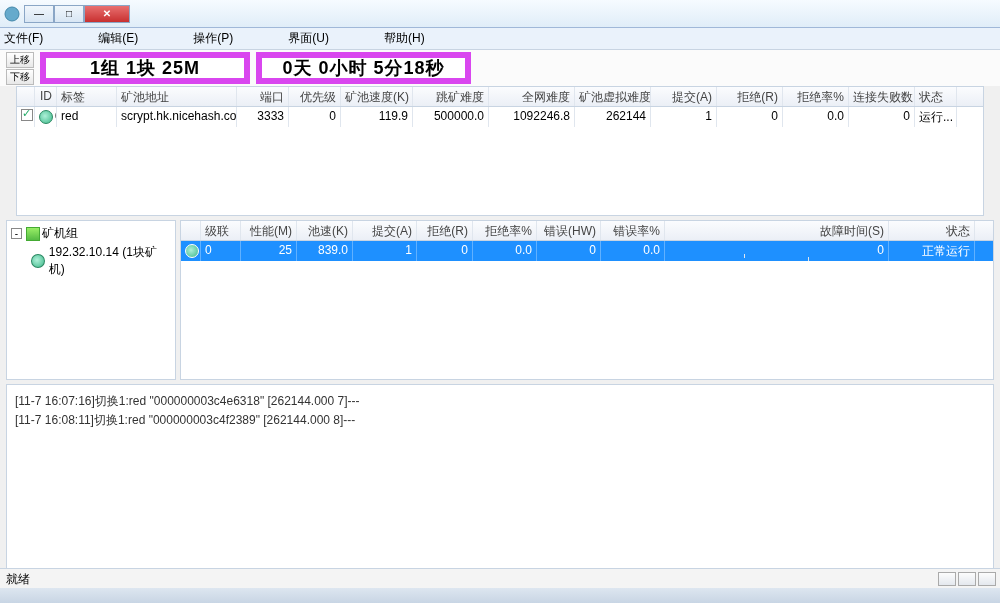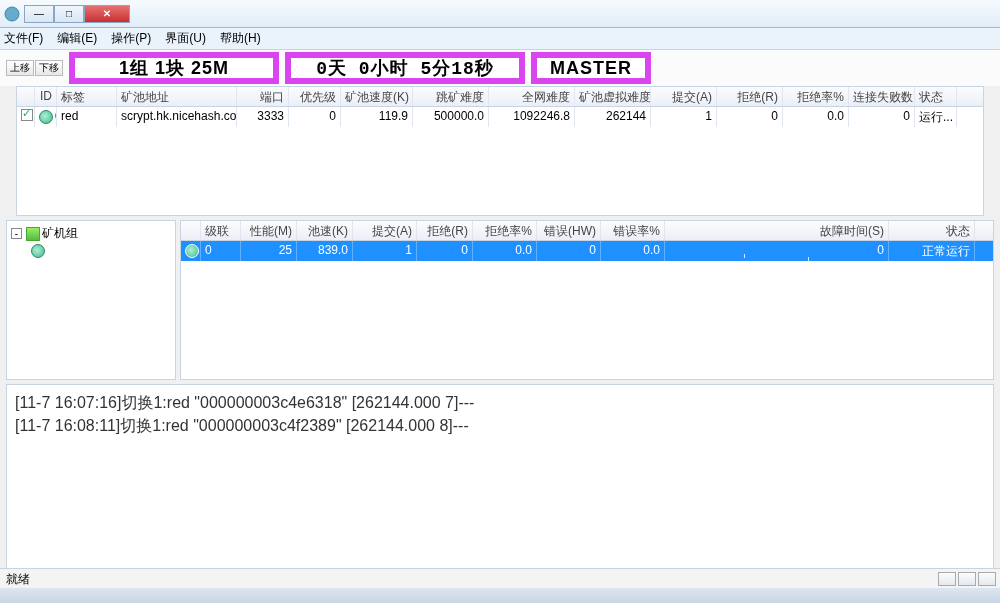--- a/index.html
+++ b/index.html
@@ -5,29 +5,29 @@
 * { box-sizing: border-box; margin: 0; padding: 0; font-family: "Microsoft YaHei", Tahoma, sans-serif; }
 body { background: #f0f0f0; width: 1000px; height: 603px; overflow: hidden; font-size: 12px; }
 
 .titlebar { height: 28px; background: linear-gradient(#f6fbff, #e0edf8); border-bottom: 1px solid #a0b8d8; display: flex; align-items: center; padding: 0 4px; }
 .titlebar-icon { width: 16px; height: 16px; margin-right: 4px; }
 .titlebar-text { flex: 1; font-size: 12px; color: #333; }
 .win-controls { display: flex; gap: 0; }
 .win-btn { width: 30px; height: 18px; border: 1px solid #8aa6c6; background: linear-gradient(#f0f6fc, #d8e6f4); font-size: 10px; text-align: center; line-height: 16px; cursor: pointer; }
 .win-close { width: 46px; background: linear-gradient(#e87070, #c83030); color: #fff; font-weight: bold; }
 
-.menubar { height: 22px; background: #eaf2fb; border-bottom: 1px solid #c8d4e2; display: flex; align-items: center; padding-left: 4px; font-size: 12px; }
+.menubar { height: 22px; background: #eaf2fb; border-bottom: 1px solid #c8d4e2; display: flex; align-items: center; padding-left: 4px; font-size: 12px; gap: 41px; }
 .menubar span { margin-right: 14px; cursor: pointer; }
 
 .toolbar-row { height: 36px; display: flex; align-items: center; gap: 6px; padding: 2px 6px; background: #fbfbfb; }
-.small-btns { display: flex; flex-direction: row; gap: 1px; }
+.small-btns { display: flex; flex-direction: column; gap: 1px; }
 .small-btn { width: 28px; height: 16px; border: 1px solid #bbb; background: linear-gradient(#fff,#e8e8e8); font-size: 10px; text-align: center; line-height: 14px; cursor: pointer; }
 .info-box { border: 6px solid #d946ef; background: #fff; height: 32px; display: flex; align-items: center; justify-content: center; font-weight: bold; font-size: 18px; font-family: Arial, sans-serif; letter-spacing: 1px; }
 .info1 { width: 210px; }
-.info2 { width: 240px; font-family: Liberation Mono, monospace; }
+.info2 { width: 215px; }
 .info3 { width: 120px; }
 
 .pool-table { background: #fff; border: 1px solid #c8d4e2; margin: 0 16px; }
 .pt-head { display: flex; background: linear-gradient(#fbfcfe,#ebeff6); border-bottom: 1px solid #c8d4e2; height: 20px; color: #444; }
 .pt-head > div, .pt-row > div { padding: 2px 4px; border-right: 1px solid #e0e6ee; overflow: hidden; white-space: nowrap; text-align: right; }
 .pt-head > div:first-child, .pt-row > div:first-child { text-align: left; }
 .pt-row { display: flex; height: 20px; background: #fff; }
 .pt-body { height: 108px; background: #fff; overflow: auto; }
 .c-chk{width:18px;text-align:center;}
 .c-id{width:22px;text-align:left;}
@@ -67,21 +67,21 @@
 .m-ac{width:64px;}
 .m-rj{width:56px;}
 .m-rjp{width:64px;}
 .m-er{width:64px;}
 .m-erp{width:64px;}
 .m-tm{width:80px;margin-top:33px;}
 .m-tp{width:64px;margin-top:36px;}
 .m-ft{width:80px;}
 .m-st{width:86px;text-align:center;}
 
-.log-pane { margin: 4px 6px 0 6px; border:1px solid #c8d4e2; background:#fff; height: 186px; padding:8px; font-size:16px; color:#333; overflow:auto;}
+.log-pane { margin: 4px 6px 0 6px; border:1px solid #c8d4e2; background:#fff; height: 186px; padding:8px; font-size:12px; color:#333; overflow:auto;}
 .log-pane div { margin-bottom:2px; }
 
 .statusbar { position:absolute; bottom:15px; left:0; right:0; height:20px; background:#f4f4f4; border-top:1px solid #c8d4e2; padding:2px 6px; font-size:12px;}
 .taskbar { position:absolute; bottom:0; left:0; right:0; height:15px; background: linear-gradient(#dde6f0,#c8d5e4); }
 .sb-right { position:absolute; right:4px; bottom:17px; display:flex; gap:2px; }
 .sb-icon { width:18px;height:14px; border:1px solid #aaa; background:linear-gradient(#fcfcfc,#e4e8ee); }
 </style>
 </head>
 <body>
 
@@ -106,21 +106,20 @@
   <span>帮助(H)</span>
 </div>
 
 <div class="toolbar-row">
   <div class="small-btns">
     <div class="small-btn">上移</div>
     <div class="small-btn">下移</div>
   </div>
   <div class="info-box info1">1组 1块 25M</div>
   <div class="info-box info2">0天 0小时 5分18秒</div>
-  <div class="info-box info3">MASTER</div>
 </div>
 
 <div class="pool-table">
   <div class="pt-head">
     <div class="c-chk"></div>
     <div class="c-id">ID</div>
     <div class="c-tag">标签</div>
     <div class="c-addr">矿池地址</div>
     <div class="c-port">端口</div>
     <div class="c-pri">优先级</div>
@@ -157,20 +156,21 @@
 
 <div class="mid-split">
   <div class="tree-pane">
     <div class="tree-root">
       <span class="tree-exp">-</span>
       <span class="tree-icon tree-grp"></span>
       <span>矿机组</span>
     </div>
     <div class="tree-child">
       <span class="coin-icon"></span>
+      <span>192.32.10.14 (1块矿机)</span>
     </div>
   </div>
 
   <div class="miner-pane">
     <div class="mp-head">
       <div class="m-ic"></div>
       <div class="m-lv">级联</div>
       <div class="m-hr">性能(M)</div>
       <div class="m-ps">池速(K)</div>
       <div class="m-ac">提交(A)</div>

